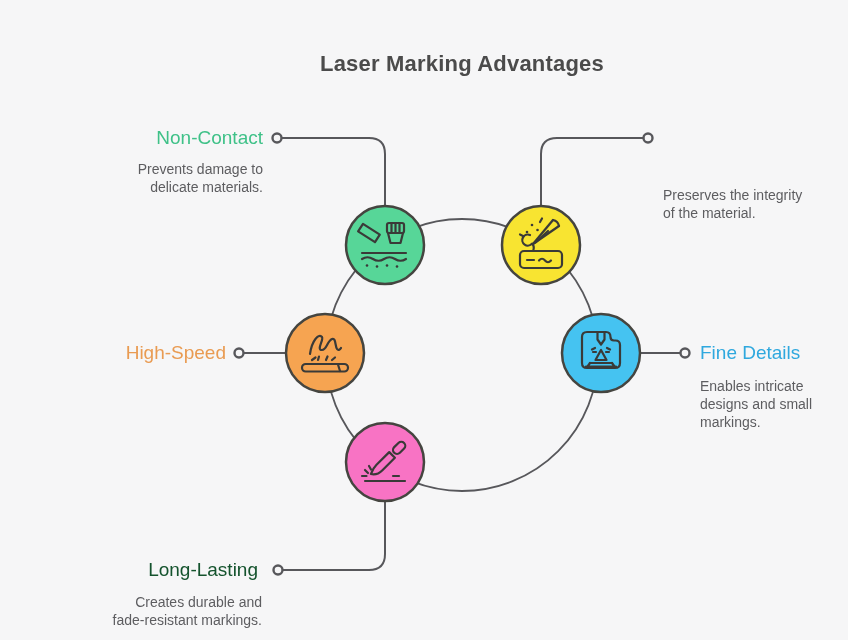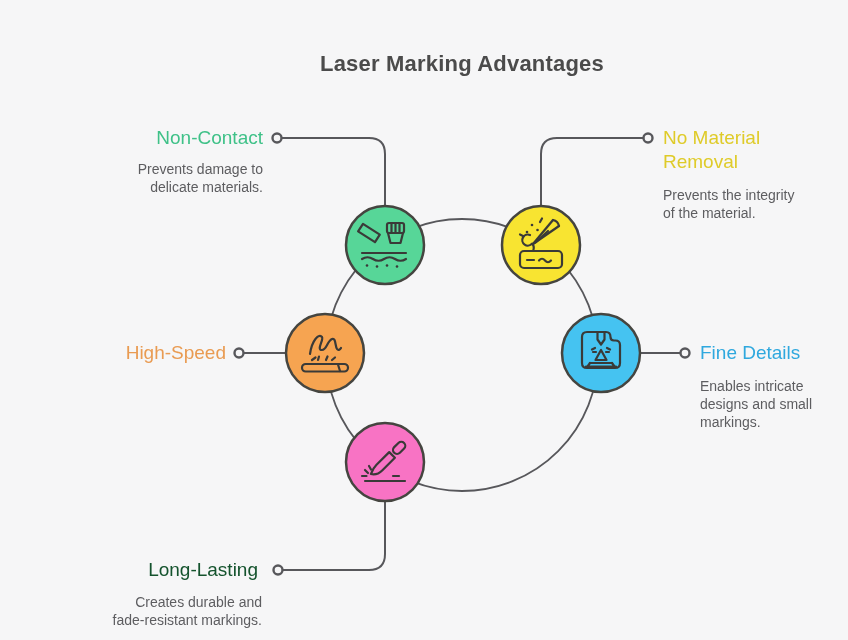--- a/index.html
+++ b/index.html
@@ -190,23 +190,21 @@
         <line x1="8" y1="14" x2="14" y2="14"></line>
         <line x1="-20" y1="19" x2="20" y2="19"></line>
       </g>
     </g>
   </svg>
 
   <div class="label-heading align-right n0h" style="color: rgb(63, 193, 136);">Non-Contact</div>
   <div class="label-desc align-right n0d">Prevents damage to
 delicate materials.</div>
 
-  <div class="label-heading align-left n1h" style="color: rgb(223, 203, 41);">No Material
-Removal</div>
-  <div class="label-desc align-left n1d">Prevents the integrity
+  <div class="label-desc align-left n1d">Preserves the integrity
 of the material.</div>
 
   <div class="label-heading align-right n2h" style="color: rgb(233, 155, 82); text-align: center;">High-Speed</div>
 
   <div class="label-heading align-left n3h" style="color: rgb(47, 168, 222); text-align: right;">Fine Details</div>
   <div class="label-desc align-left n3d">Enables intricate
 designs and small
 markings.</div>
 
   <div class="label-heading align-right n4h" style="color: #14532d;">Long-Lasting</div>

